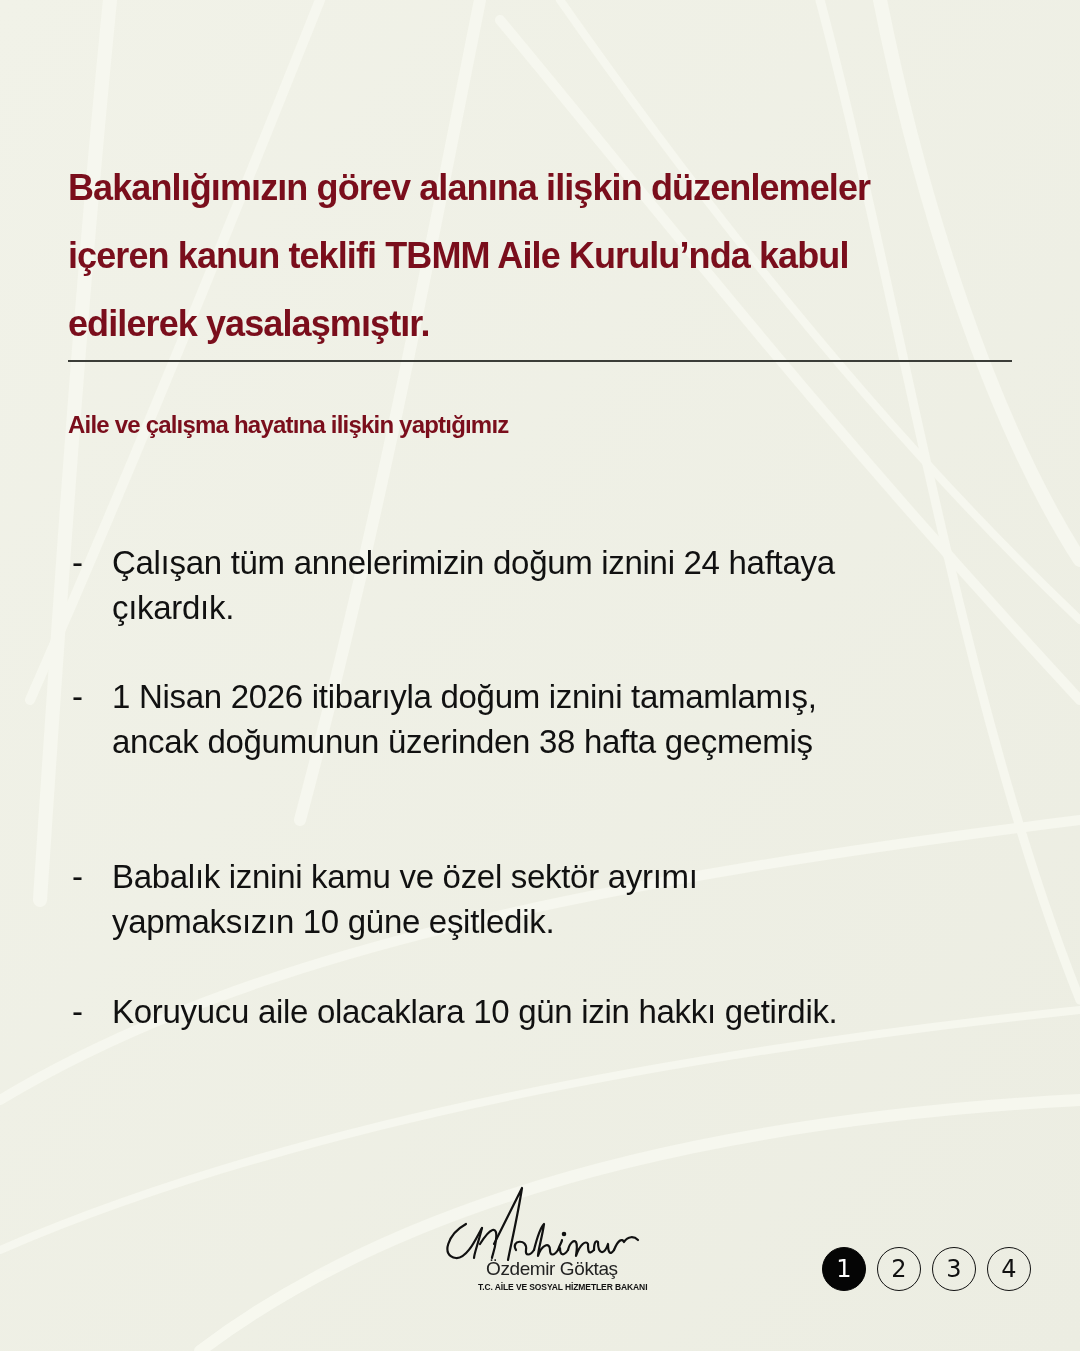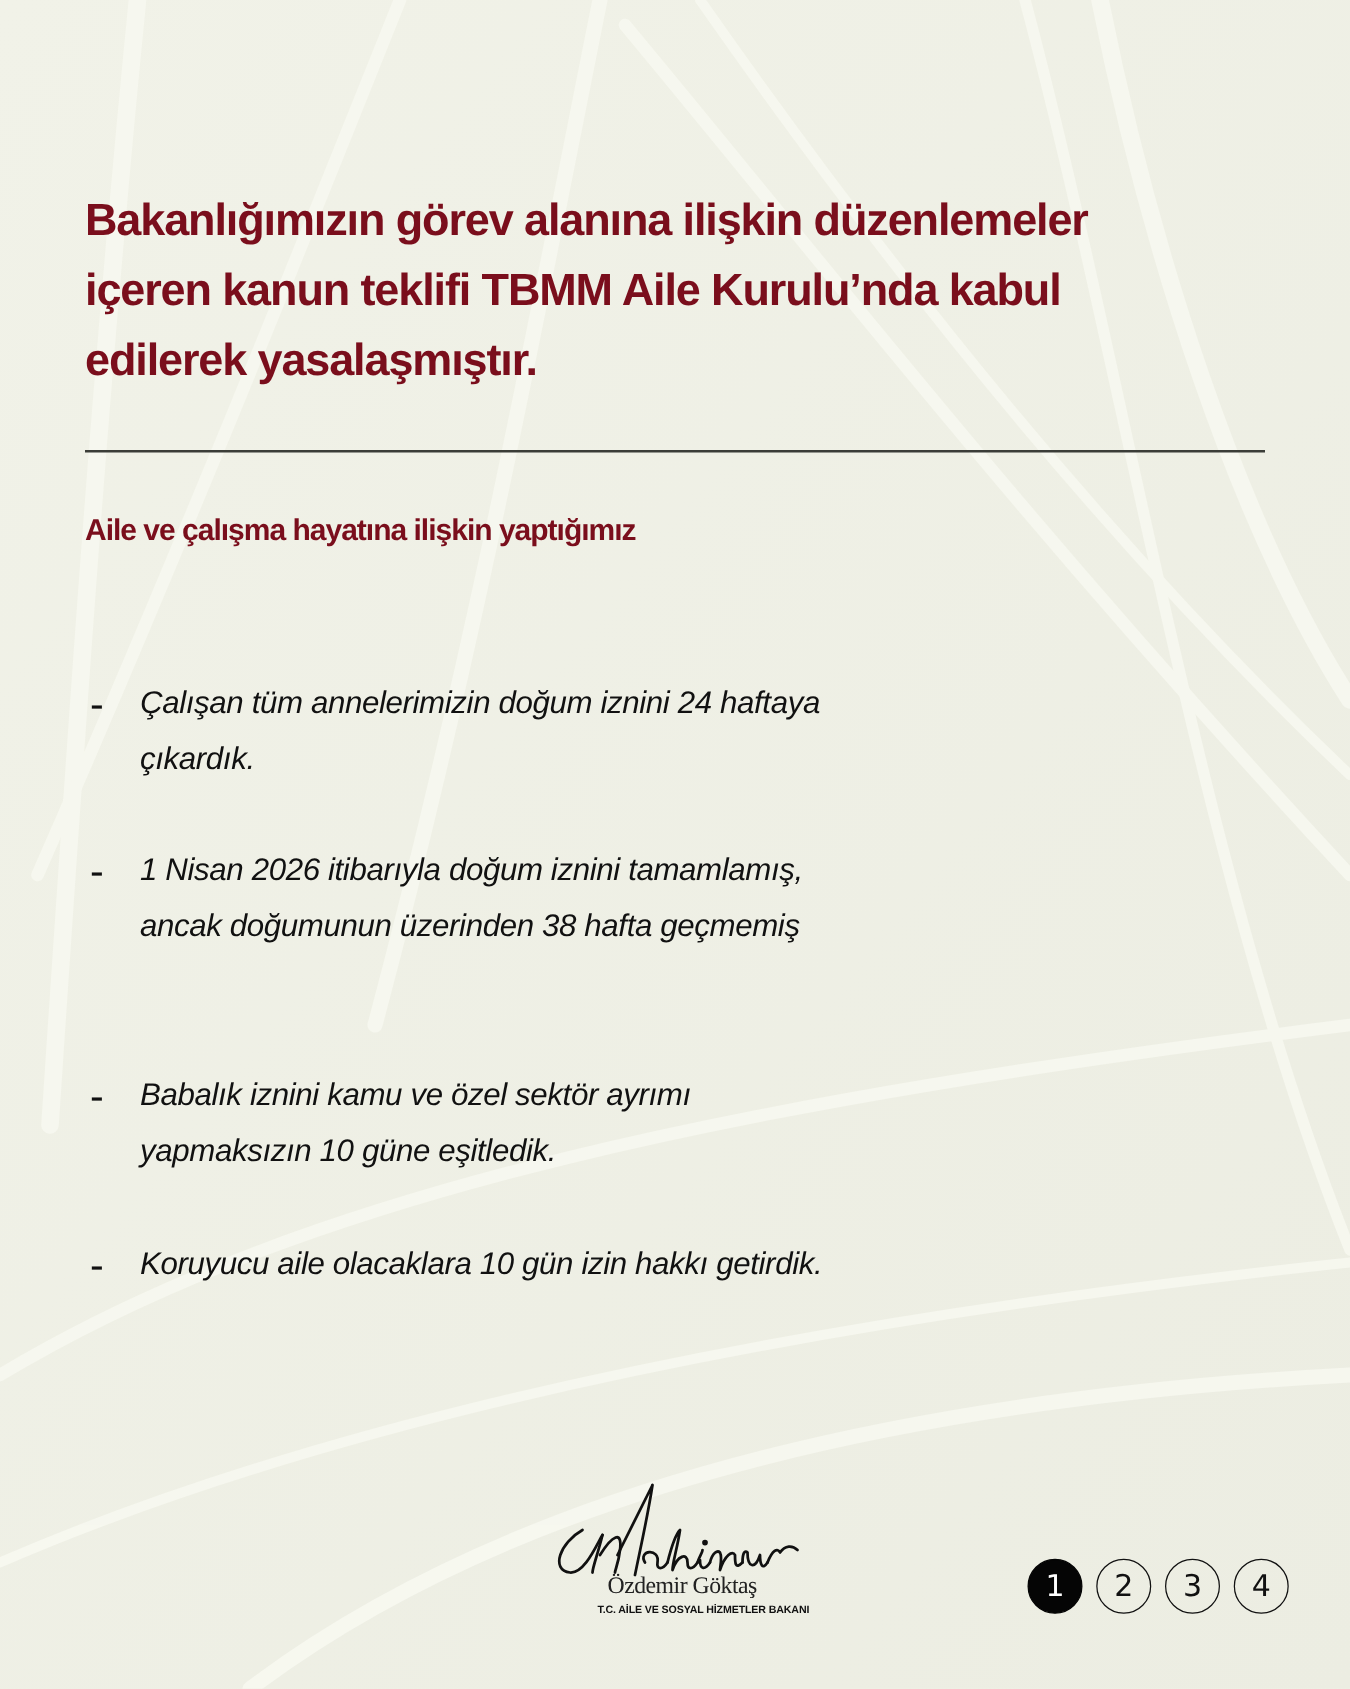--- a/index.html
+++ b/index.html
@@ -18,21 +18,21 @@
 
     .headline {
       position: absolute;
       left: 68px; top: 148px; width: 950px;
       color: #7a0e1c;
       font-weight: bold;
       font-size: 36px;
       line-height: 56px;
       letter-spacing: -0.9px;
     }
-    .headline span { display: block; white-space: nowrap; }
+    .headline span { display: block; white-space: nowrap; margin-top: 12px; }
 
     .divider {
       position: absolute;
       left: 68px; top: 360px;
       width: 944px; height: 2px;
       background: #3b3d38;
     }
 
     .subheadline {
       position: absolute;
@@ -52,43 +52,42 @@
     }
     .bullet .dash {
       width: 44px;
       font-size: 33px;
       line-height: 45px;
       color: #111;
       padding-left: 4px;
     }
     .bullet .text {
       color: #111;
-      font-size: 25px;
+      font-size: 33px;
       line-height: 45px;
       letter-spacing: -0.3px;
-      font-style: italic;
     }
     .bullet .text span { display: block; white-space: nowrap; }
     .b1 { top: 0px; }
     .b2 { top: 134px; }
     .b3 { top: 314px; }
     .b4 { top: 449px; }
 
     .signature {
       position: absolute;
       left: 438px; top: 1184px; width: 210px; height: 110px;
     }
     .sig-script {
       position: absolute; left: 0; top: 0;
     }
     .sig-surname {
       position: absolute;
       left: 486px; top: 1258px;
       font-size: 19px; color: #222;
-      font-family: Liberation Serif, serif;
+      font-family: Liberation Sans, sans-serif;
       font-weight: normal;
       letter-spacing: -0.4px;
     }
     .sig-title {
       position: absolute;
       left: 478px; top: 1282px;
       font-size: 8.5px; color: #111;
       font-weight: bold;
       letter-spacing: -0.1px;
       white-space: nowrap;

